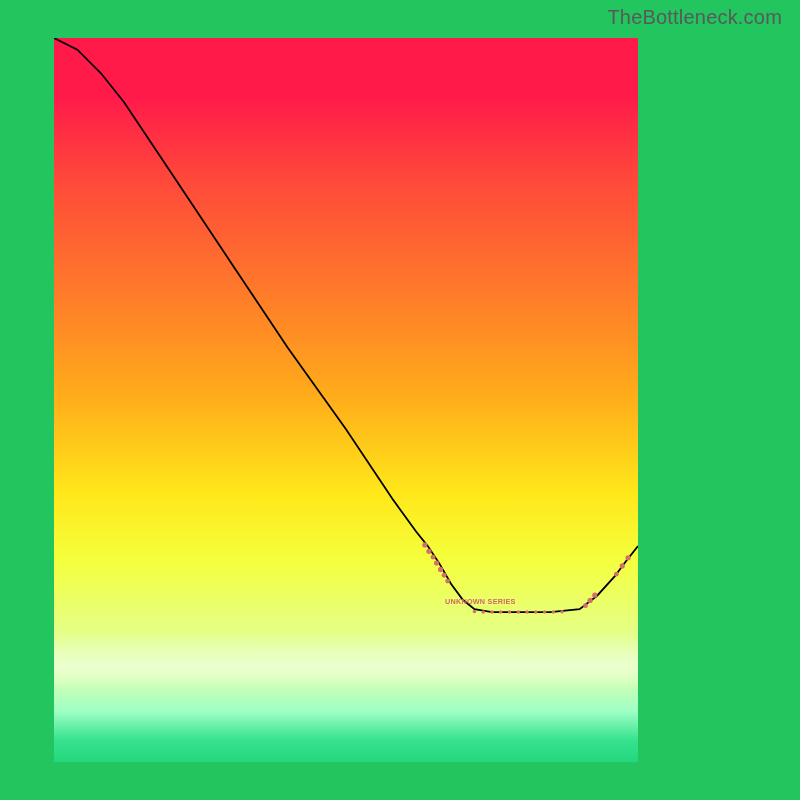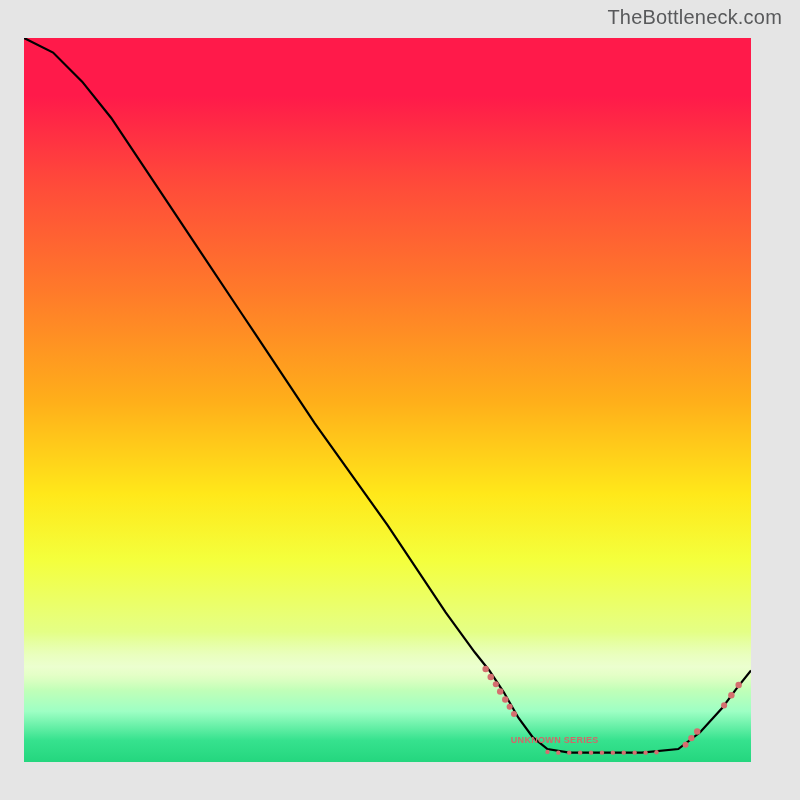--- a/index.html
+++ b/index.html
@@ -1,18 +1,18 @@
 <!DOCTYPE html>
 <html><head>
 <meta charset="utf-8">
 <style>
 html,body{margin:0;padding:0;width:800px;height:800px;background:#000;overflow:hidden}
-.frame{position:absolute;top:0;left:0;width:800px;height:800px;background:#e5e5e5}
+.frame{position:absolute;top:0;left:0;width:800px;height:800px;background:#22c55e}
 .watermark{position:absolute;top:6px;right:18px;color:#58595b;font:20px Arial,Helvetica,sans-serif;letter-spacing:.2px}
-.plot{position:absolute;top:38px;left:24px;width:727px;height:724px}
+.plot{position:absolute;top:38px;left:54px;width:584px;height:724px}
 .gradient{position:absolute;inset:0;background:linear-gradient(to bottom,
   #ff1a4a 0%, #ff1a4a 8%,
   #ff4a3a 20%,
   #ff7a2a 35%,
   #ffae1a 50%,
   #ffe81a 63%,
   #f4ff3c 72%,
   #e8ff77 80%,
   #d9ffb0 88%,
   #9effc4 93%,

